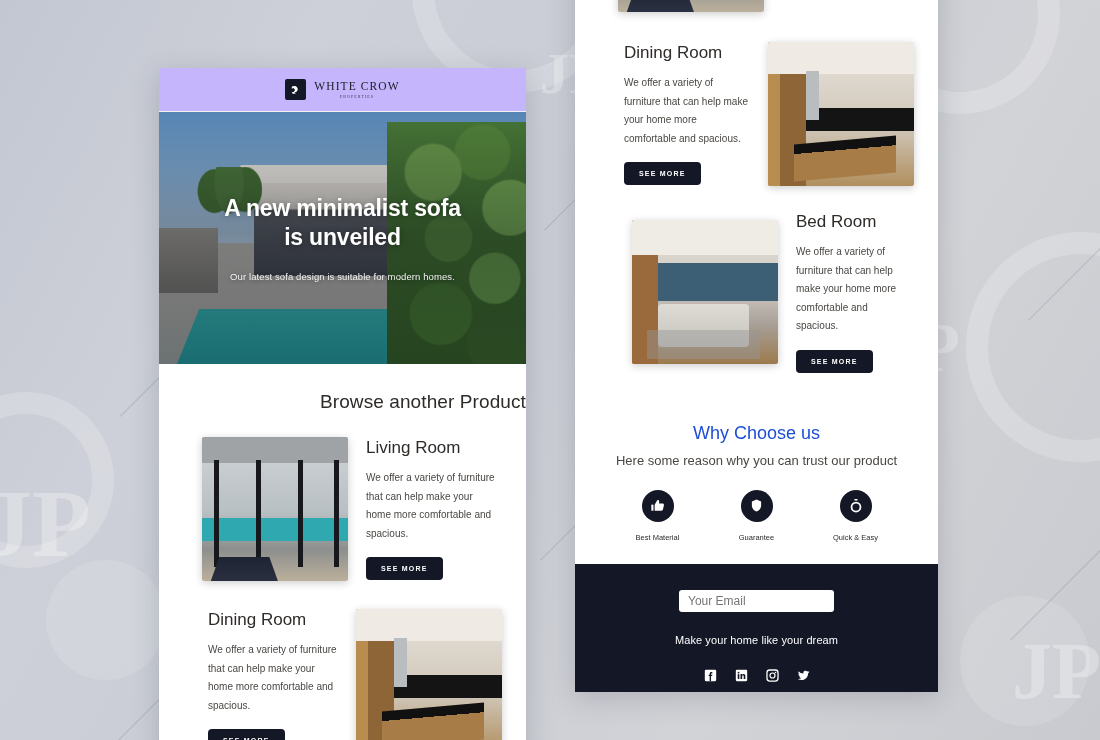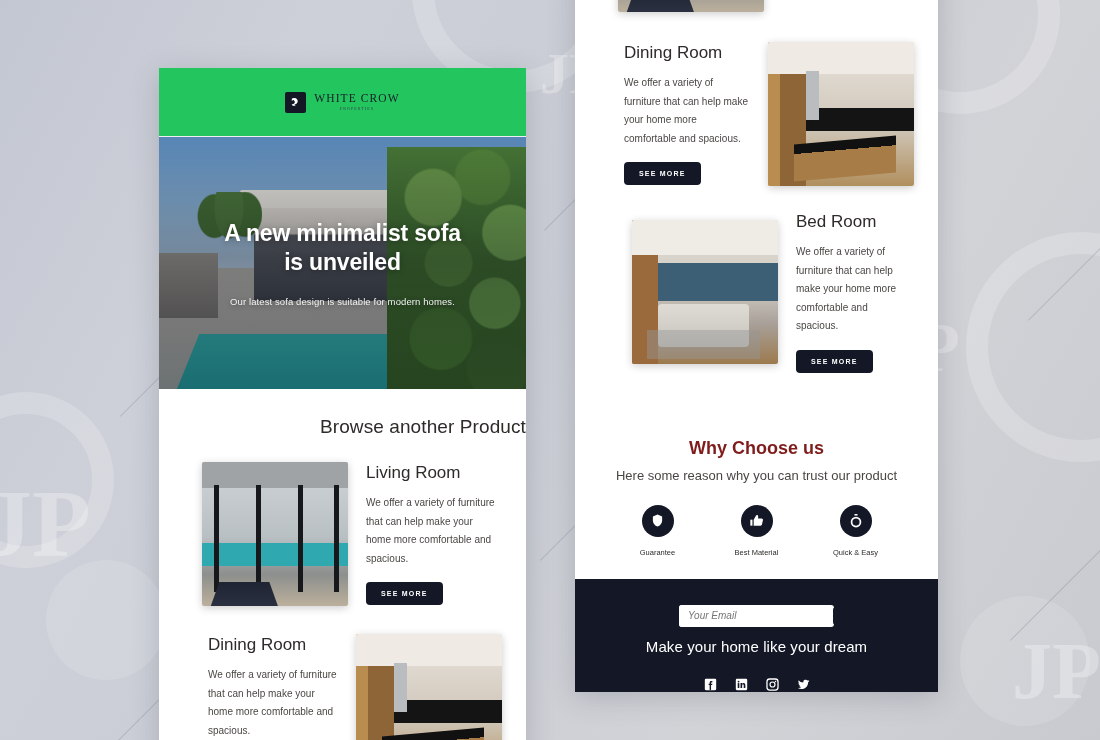--- a/index.html
+++ b/index.html
@@ -52,25 +52,25 @@
     position: absolute;
     background: #ffffff;
     box-shadow: 0 6px 26px rgba(60,66,84,0.22);
     overflow: hidden;
   }
   .panel-left  { left: 159px; top: 68px;  width: 367px; height: 700px; }
   .panel-right { left: 575px; top: -140px; width: 363px; height: 832px; }
 
   
   .site-header {
-    height: 69px;
+    height: 44px;
     display: flex;
     align-items: center;
     justify-content: center;
-    background: #22c55e;
+    background: #c4b5fd;
     border-bottom: 1px solid #f0f0f0;
   }
   .logo-row { display: flex; align-items: center; gap: 8px; }
   .logo-mark {
     width: 21px; height: 21px;
     background: #141726;
     border-radius: 2px;
     display: flex; align-items: center; justify-content: center;
   }
   .logo-words { display: flex; flex-direction: column; align-items: center; line-height: 1; }
@@ -271,21 +271,21 @@
   .ph-bed::after {
     content: ""; position: absolute; left: 10%; bottom: 4%; width: 78%; height: 20%;
     background: rgba(150,150,150,0.45);
   }
 
   
   .why {
     padding: 26px 0 22px;
     text-align: center;
   }
-  .why-title { font-size: 18px; color: #7f1d1d; font-weight: 700; margin-top: 15px; }
+  .why-title { font-size: 18px; color: #1d4ed8; font-weight: 400; }
   .why-sub { font-size: 13px; color: #4a4743; margin-top: 9px; }
   .why-items {
     display: flex;
     justify-content: center;
     gap: 35px;
     margin-top: 22px;
   }
   .why-item { display: flex; flex-direction: column; align-items: center; width: 64px; }
   .why-circle {
     width: 32px; height: 32px;
@@ -308,42 +308,41 @@
     border-radius: 3px;
     overflow: hidden;
     height: 22px;
     width: 155px;
   }
   .subscribe input {
     flex: 1;
     border: none;
     outline: none;
     padding: 4px 9px;
-    font-size: 10px;
+    font-size: 12px;
     color: #5a5a5a;
     font-family: "Liberation Sans", sans-serif;
     background: #fff;
-    font-style: italic;
   }
   .subscribe-btn {
     background: #141726;
     color: #fff;
     border: none;
     font-size: 7px;
     padding: 0 11px;
     cursor: pointer;
     font-family: "Liberation Sans", sans-serif;
     border-radius: 3px;
     margin: 2px;
   }
   .footer-tagline {
     color: #ffffff;
-    font-size: 15px;
+    font-size: 11px;
     font-weight: 400;
-    margin-top: 11px;
+    margin-top: 22px;
     letter-spacing: 0.1px;
   }
   .socials {
     display: flex;
     justify-content: center;
     gap: 18px;
     margin-top: 22px;
   }
   .social-ico { width: 13px; height: 13px; display: block; cursor: pointer; }
 </style>
@@ -470,35 +469,35 @@
       </div>
     </div>
 
     <div class="why" style="margin-top:24px;">
       <div class="why-title">Why Choose us</div>
       <div class="why-sub">Here some reason why you can trust our product</div>
       <div class="why-items">
 
         <div class="why-item">
           <span class="why-circle">
-            <svg width="15" height="15" viewBox="0 0 24 24" aria-hidden="true">
-              <path d="M12 2.5 4.6 5.4v6.1c0 4.8 3.1 8.7 7.4 10.1 4.3-1.4 7.4-5.3 7.4-10.1V5.4L12 2.5z" fill="#fff"></path>
-            </svg>
-          </span>
-          <span class="why-label">Guarantee</span>
-        </div>
-
-        <div class="why-item">
-          <span class="why-circle">
             <svg width="16" height="16" viewBox="0 0 24 24" aria-hidden="true">
               <path d="M2 10h3.2v9H2z" fill="#fff"></path>
               <path d="M7 19V10.2l3.6-6.4c.9-1.6 3.1-.9 3.1.9V8.4h5.1c1.4 0 2.4 1.3 2.1 2.6l-1.5 6.2c-.2 1-1.1 1.8-2.2 1.8H7z" fill="#fff"></path>
             </svg>
           </span>
           <span class="why-label">Best Material</span>
+        </div>
+
+        <div class="why-item">
+          <span class="why-circle">
+            <svg width="15" height="15" viewBox="0 0 24 24" aria-hidden="true">
+              <path d="M12 2.5 4.6 5.4v6.1c0 4.8 3.1 8.7 7.4 10.1 4.3-1.4 7.4-5.3 7.4-10.1V5.4L12 2.5z" fill="#fff"></path>
+            </svg>
+          </span>
+          <span class="why-label">Guarantee</span>
         </div>
 
 
         <div class="why-item">
           <span class="why-circle">
             <svg width="16" height="16" viewBox="0 0 24 24" aria-hidden="true">
               <rect x="9.6" y="1.6" width="4.8" height="2.2" rx="0.6" fill="#fff"></rect>
               <circle cx="12" cy="13.6" r="8" fill="#fff"></circle>
               <circle cx="12" cy="13.6" r="5.4" fill="#141726"></circle>
             </svg>

